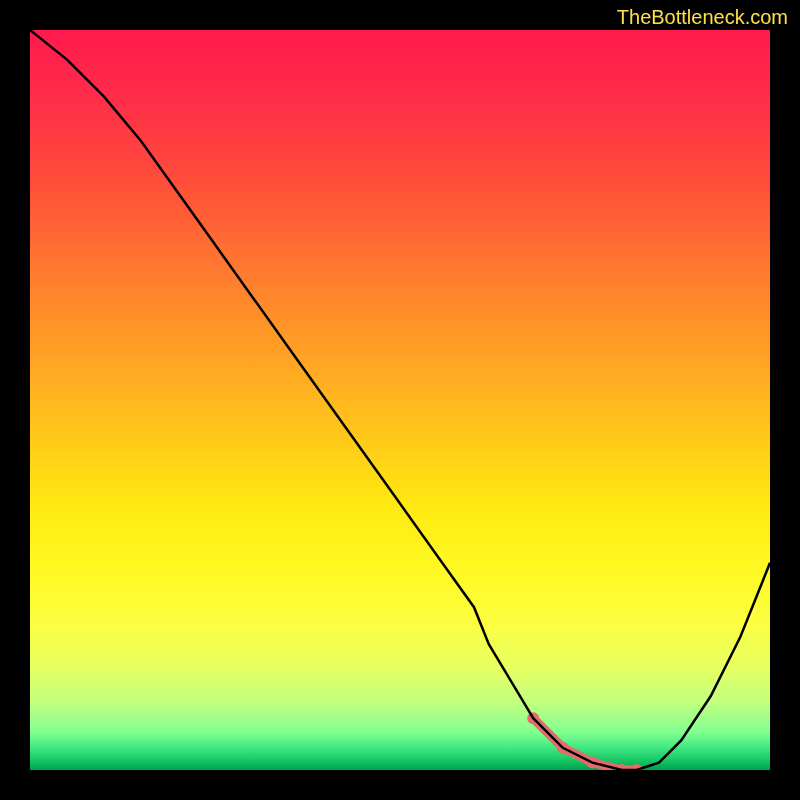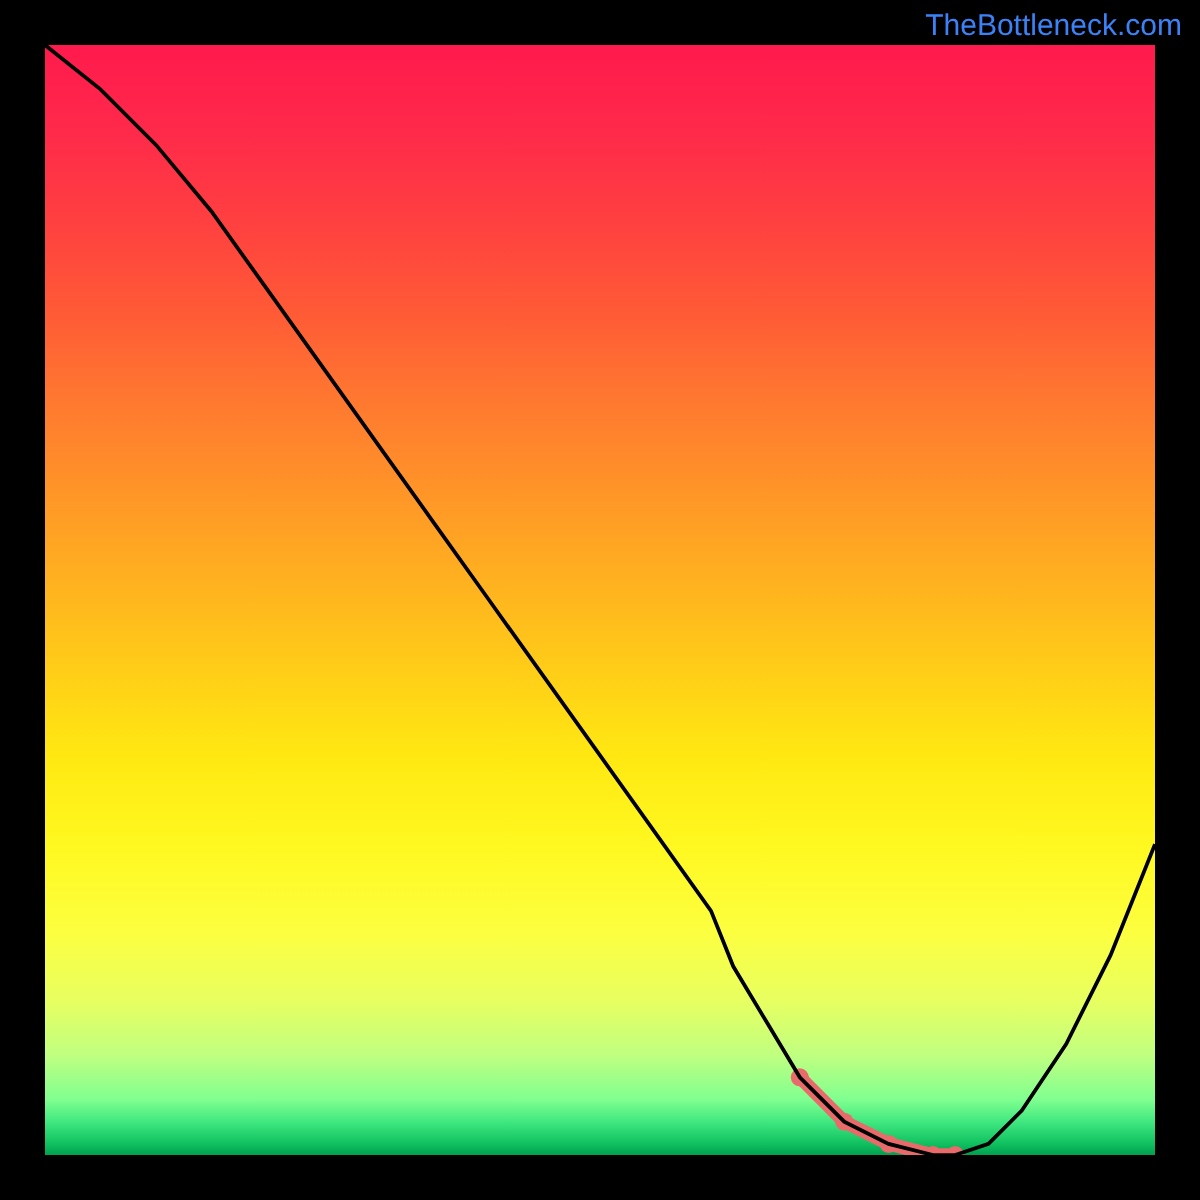--- a/index.html
+++ b/index.html
@@ -1,17 +1,17 @@
 <!DOCTYPE html>
 <html><head>
 <meta charset="utf-8">
 <style>
   * { margin: 0; padding: 0; box-sizing: border-box; }
   body { width: 800px; height: 800px; background: #000; position: relative; font-family: Arial, sans-serif; }
-  .watermark { position: absolute; top: 6px; right: 12px; color: #3b82f6; font-size: 20px; font-weight: 500; z-index: 10; }
+  .watermark { position: absolute; top: 6px; right: 12px; color: #fde047; font-size: 20px; font-weight: 500; z-index: 10; }
   .chart-container { position: absolute; top: 30px; left: 30px; width: 740px; height: 740px; }
   .gradient-bg { position: absolute; inset: 0; background: linear-gradient(to bottom,
       #ff1a4d 0%,
       #ff2a4a 8%,
       #ff4040 16%,
       #ff5a36 24%,
       #ff7830 32%,
       #ff9428 40%,
       #ffb020 48%,
       #ffcc18 56%,

